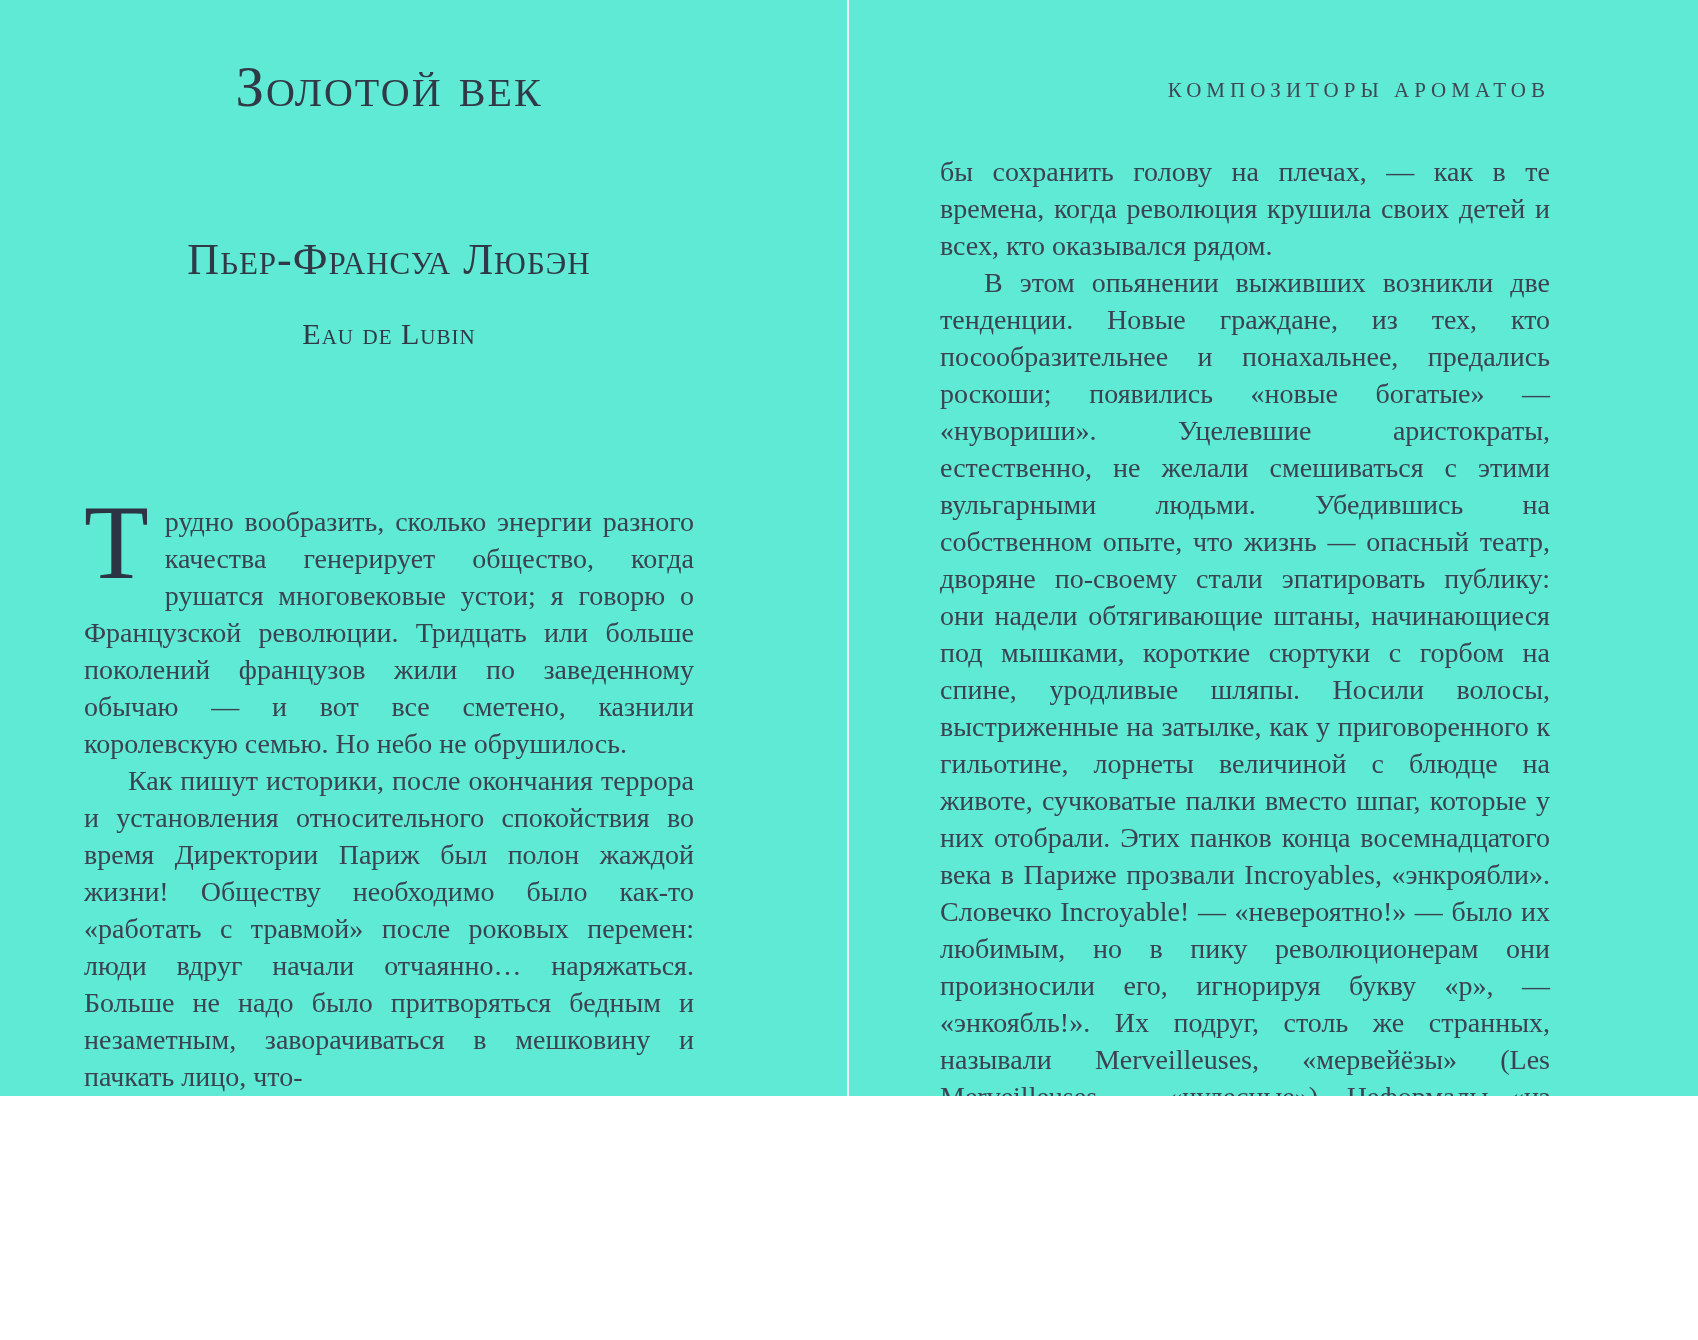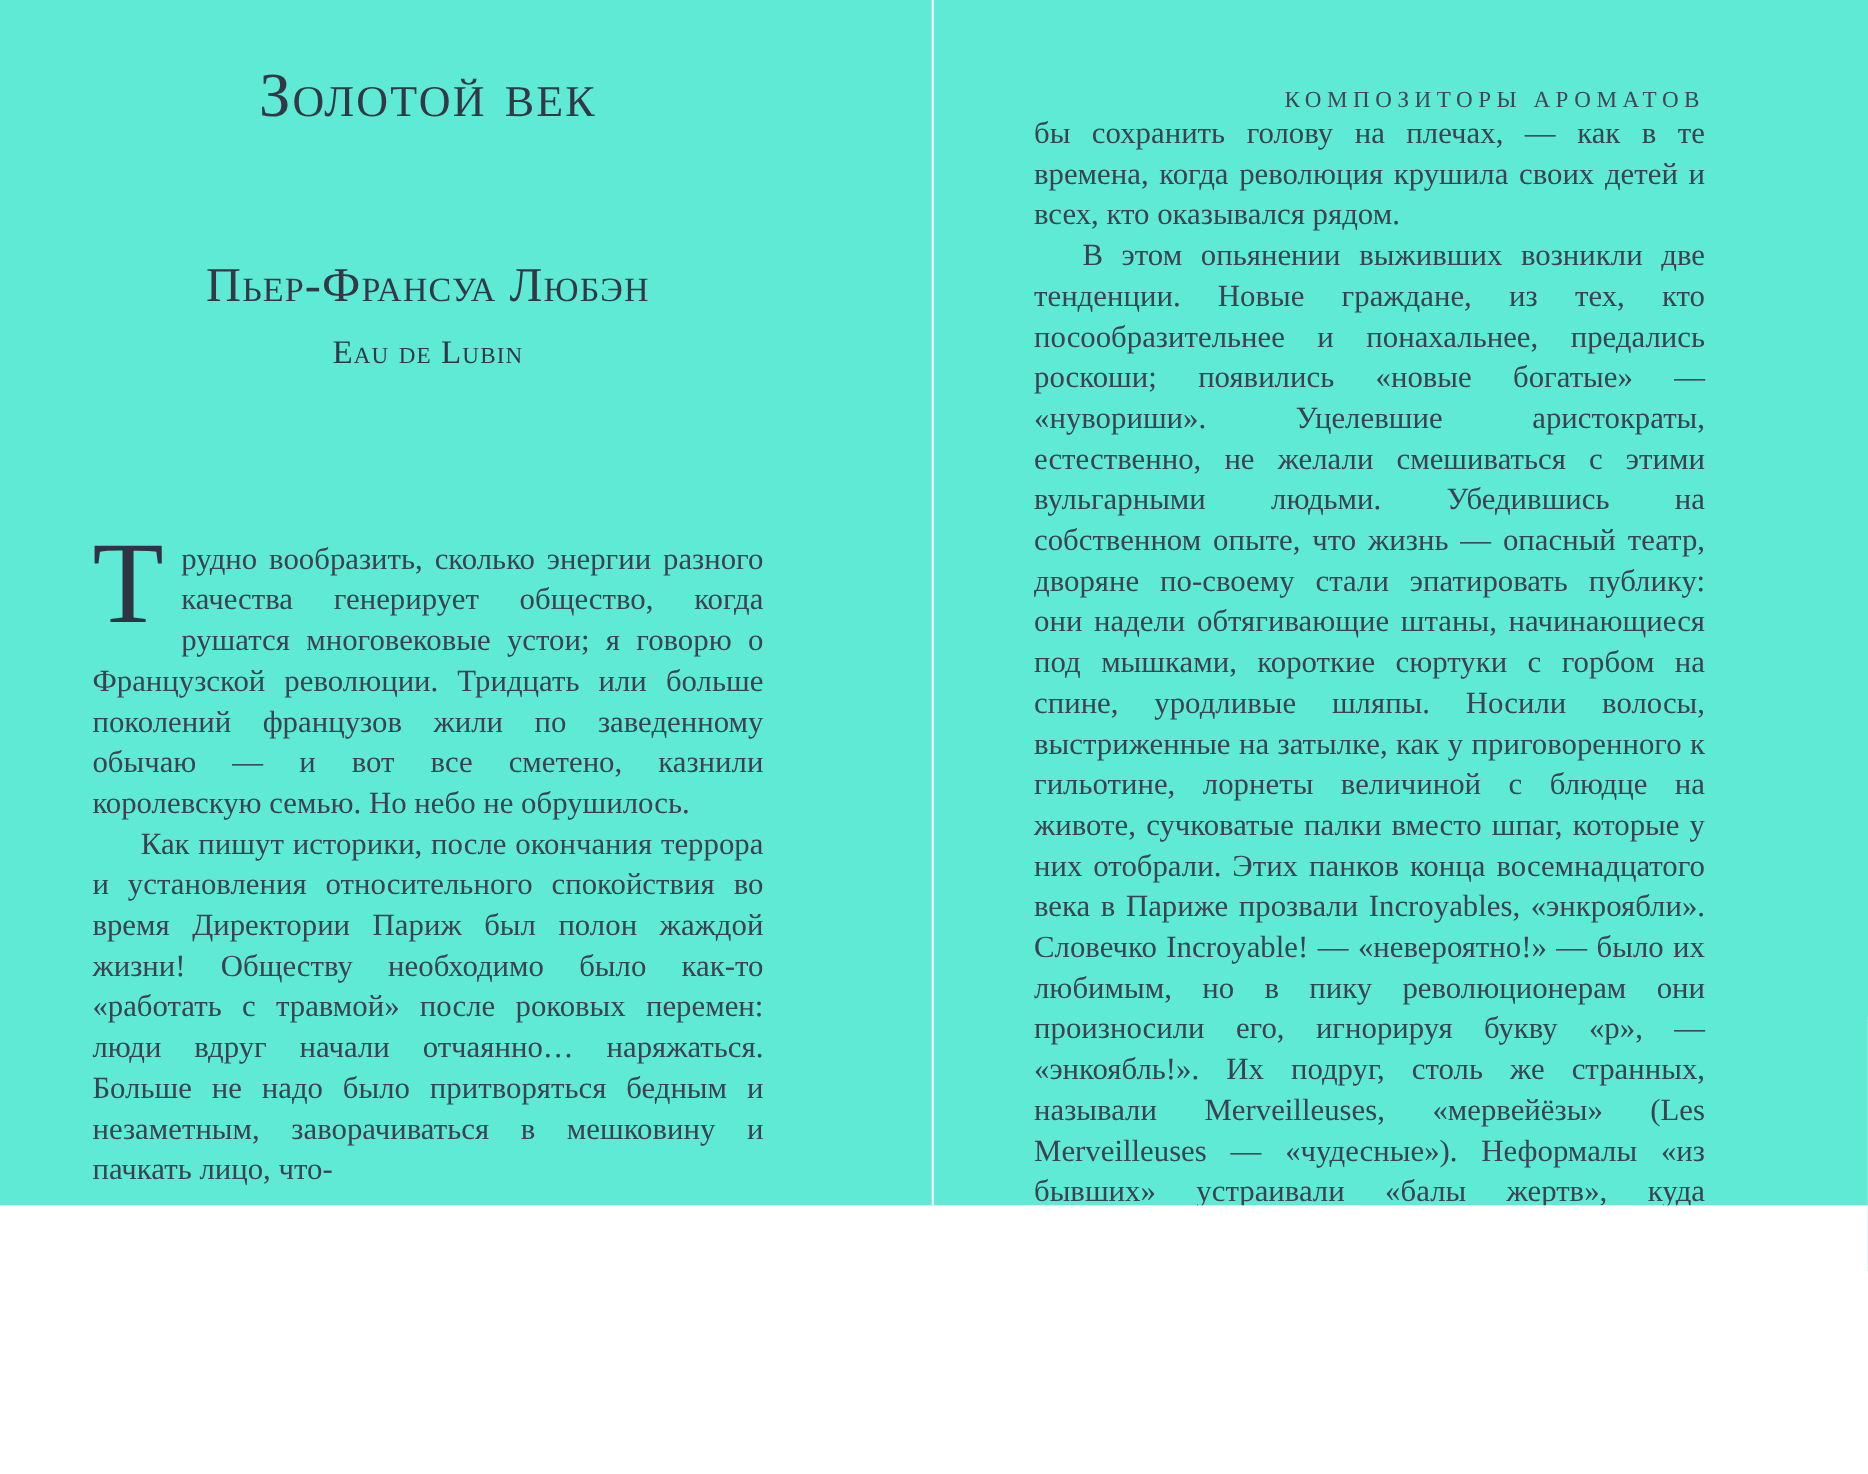--- a/index.html
+++ b/index.html
@@ -44,33 +44,33 @@
   .author-years { font-size: 40px; margin-top: 8px; line-height: 1.1; }
   .chapter-subtitle {
     font-variant: small-caps;
     font-size: 36px;
     margin-top: 18px;
     letter-spacing: 1px;
   }
   .perfume-name {
     font-variant: small-caps;
     font-size: 30px;
-    margin-top: 19px;
+    margin-top: 32px;
     letter-spacing: 1px;
   }
 
   .body-text {
     font-size: 28px;
     line-height: 37px;
     text-align: justify;
     hyphens: none;
     color: #3b4251;
   }
   .left  .body-text { margin-top: 152px; }
-  .right .body-text { }
+  .right .body-text { margin-top: 50px; }
   .body-text p { margin: 0; }
   p.indented { text-indent: 44px; }
 
   .dropcap {
     float: left;
     font-size: 106px;
     line-height: 76px;
     padding: 2px 16px 0 0;
     color: #2d3443;
   }

